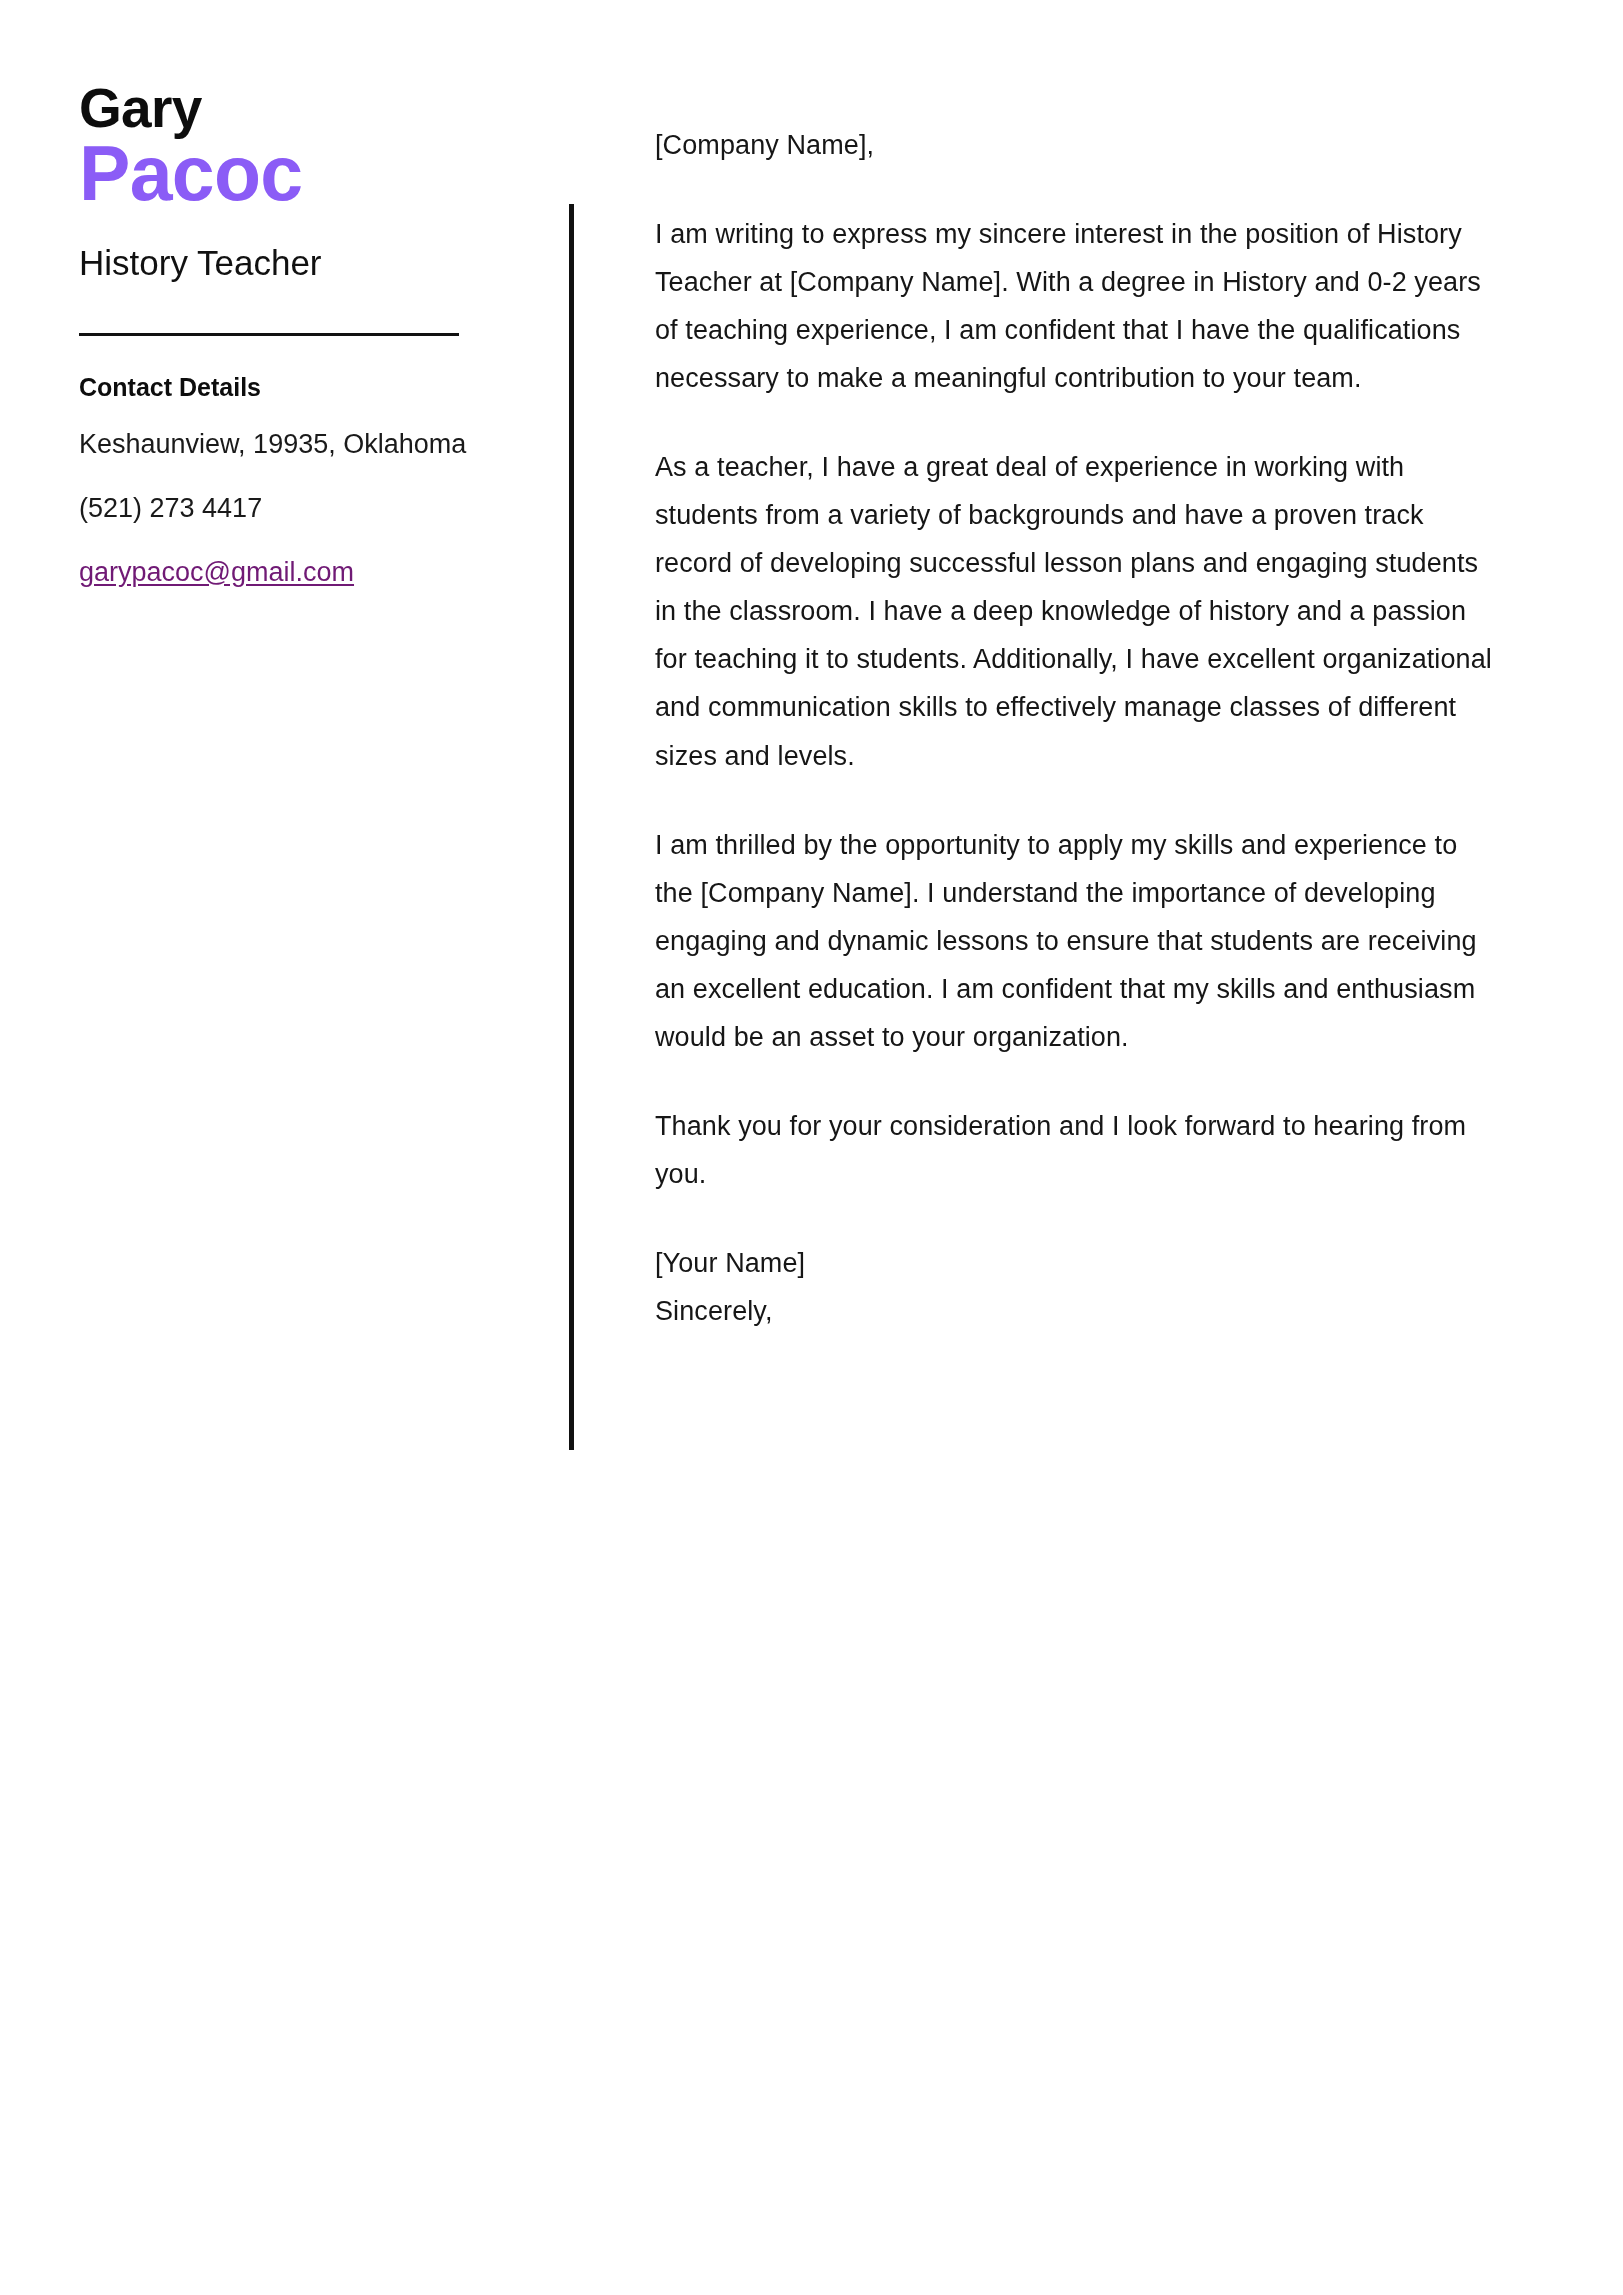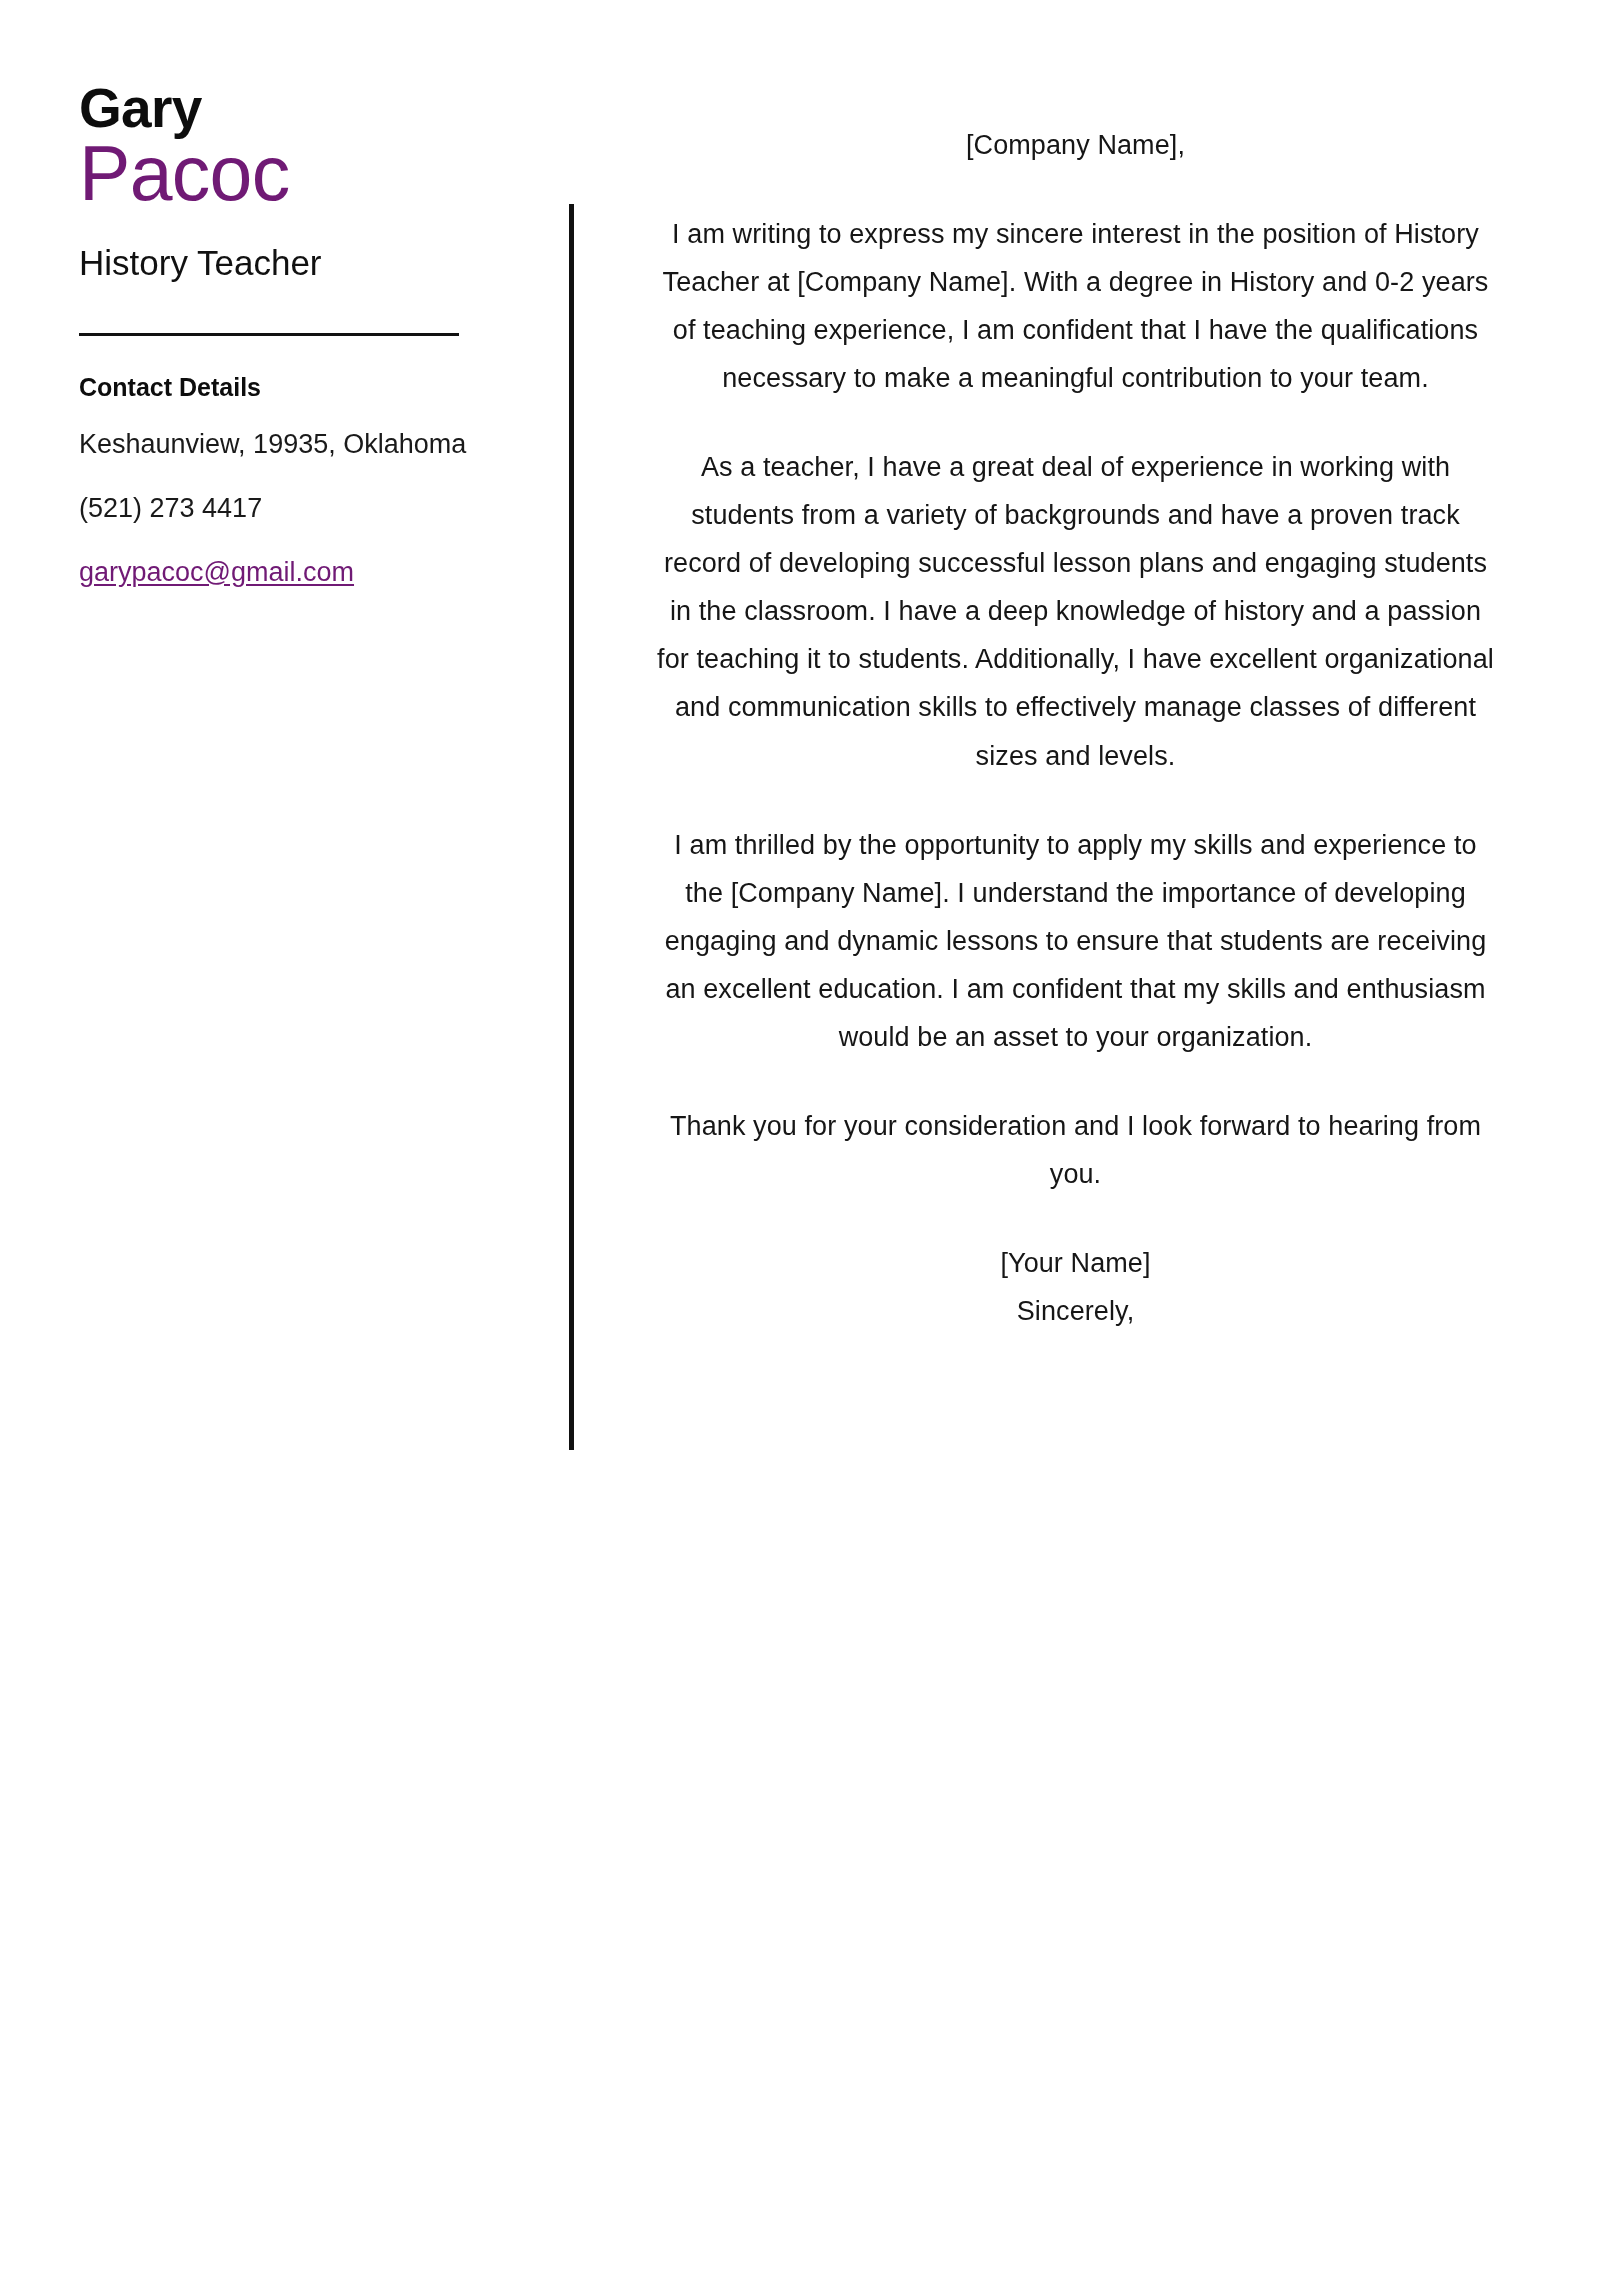--- a/index.html
+++ b/index.html
@@ -37,23 +37,23 @@
   .name-first {
     font-size: 55px;
     font-weight: 600;
     letter-spacing: -0.7px;
     color: #0d0d0d;
     display: block;
     line-height: 1.06;
   }
   .name-last {
     font-size: 77px;
-    font-weight: 400;
+    font-weight: 700;
     letter-spacing: -0.7px;
-    color: #701a75;
+    color: #8b5cf6;
     display: block;
     line-height: 1.06;
     margin-top: -3.9px;
   }
 
   .job-title {
     font-size: 35px;
     font-weight: 400;
     color: #111111;
     margin-top: 27.5px;
@@ -110,21 +110,20 @@
     width: 841px;
   }
 
   .letter p {
     font-size: 27px;
     font-weight: 400;
     line-height: 1.78;
     color: #161616;
     margin: 0 0 41px 0;
     letter-spacing: 0.1px;
-    text-align: center;
   }
 
   .letter p.salutation {
     margin-bottom: 41px;
   }
 
   .letter .signoff {
     margin-bottom: 0;
     line-height: 1.78;
   }

